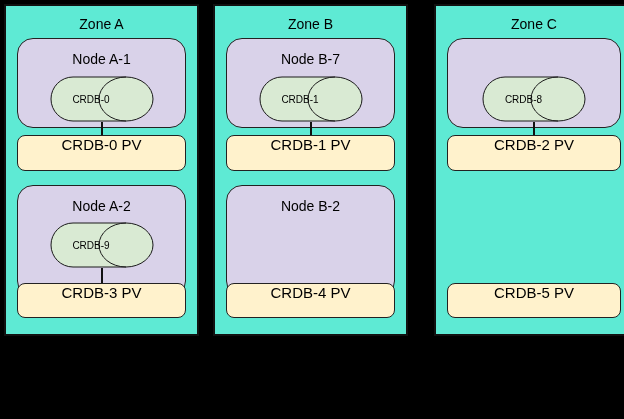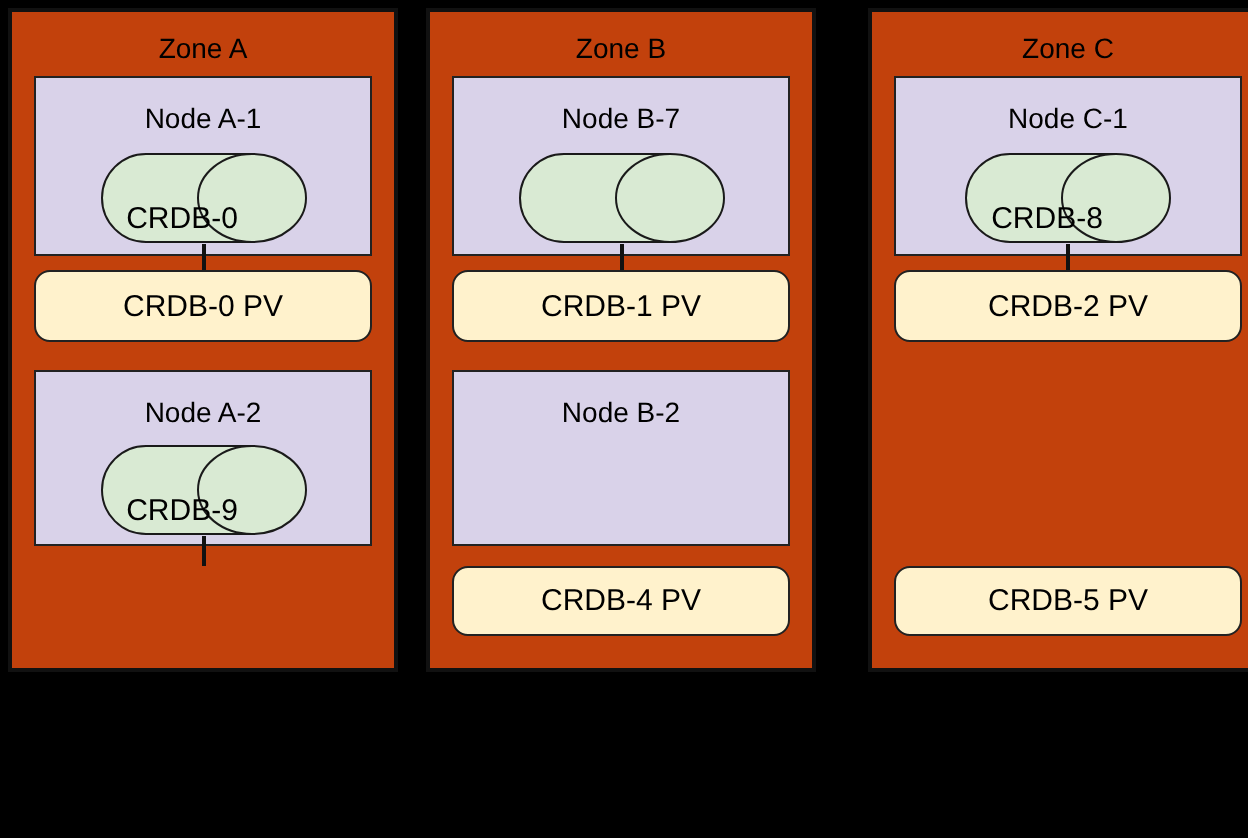--- a/index.html
+++ b/index.html
@@ -4,59 +4,59 @@
 <style>
   html,body{margin:0;padding:0;}
   body{
     width:624px;height:419px;position:relative;overflow:hidden;
     background:#000;
     font-family:"Liberation Sans", sans-serif;
     color:#000;
   }
   .zone{
     position:absolute;top:4px;height:332px;
-    background:#c2410c;border:2px solid #111;box-sizing:border-box;
+    background:#5eead4;border:2px solid #111;box-sizing:border-box;
   }
   .zone-a{left:4px;width:195px;}
   .zone-b{left:213px;width:195px;}
   .zone-c{left:422px;width:200px;margin-left:12px;}
   .zone-label{
     position:absolute;top:9px;left:0;right:0;
     text-align:center;font-size:14px;line-height:18px;
   }
   .node{
     position:absolute;left:11px;right:11px;height:90px;
-    background:#d9d2e9;border:1px solid #222;border-radius:0;
+    background:#d9d2e9;border:1px solid #222;border-radius:16px;
     box-sizing:border-box;
   }
   .node1{top:32px;}
-  .node2{top:179px;height:88px;}
+  .node2{top:179px;height:112px;}
   .node-label{
     padding-top:11px;text-align:center;font-size:14px;line-height:18px;
   }
   .pod{
     position:absolute;left:50%;margin-left:-53px;top:36px;
     width:105px;height:46px;
   }
   .node1 .pod{top:37px;}
   .pod-label{
-    position:absolute;left:0;top:10px;width:85px;height:46px;
+    position:absolute;left:0;top:0;width:85px;height:46px;
     display:flex;align-items:center;justify-content:center;
-    font-size:15px;
+    font-size:10px;
   }
   .connector{
     position:absolute;left:calc(50% - 1px);width:2px;background:#111;
   }
   .connector.c1{top:116px;height:13px;}
   .connector.c2{top:262px;height:15px;}
   .pv{
     position:absolute;left:11px;right:11px;height:36px;
     background:#fff2cc;border:1px solid #222;border-radius:8px;
     box-sizing:border-box;
-    display:flex;align-items:center;justify-content:center;
+    display:flex;justify-content:center;
     font-size:15px;
   }
   .pv1{top:129px;}
   .pv2{top:277px;height:35px;}
 </style>
 </head>
 <body>
 
 <div class="zone zone-a">
   <div class="zone-label">Zone A</div>
@@ -82,53 +82,56 @@
     <div class="pod">
       <svg viewBox="0 0 105 46" width="105" height="46">
         <path d="M77 1 H24 A22 22 0 0 0 24 45 H77 Z" fill="#d9ead3" stroke="none"></path>
         <ellipse cx="77" cy="23" rx="27" ry="22" fill="#d9ead3" stroke="#1a1a1a"></ellipse>
         <path d="M77 1 H24 A22 22 0 0 0 24 45 H77" fill="none" stroke="#1a1a1a"></path>
       </svg>
       <div class="pod-label">CRDB-9</div>
     </div>
   </div>
   <div class="connector c2"></div>
+  <div class="pv pv2">
+    <span>CRDB-3 PV</span>
+  </div>
 </div>
 
 <div class="zone zone-b">
   <div class="zone-label">Zone B</div>
 
   <div class="node node1">
     <div class="node-label">Node B-7</div>
     <div class="pod">
       <svg viewBox="0 0 105 46" width="105" height="46">
         <path d="M77 1 H24 A22 22 0 0 0 24 45 H77 Z" fill="#d9ead3" stroke="none"></path>
         <ellipse cx="77" cy="23" rx="27" ry="22" fill="#d9ead3" stroke="#1a1a1a"></ellipse>
         <path d="M77 1 H24 A22 22 0 0 0 24 45 H77" fill="none" stroke="#1a1a1a"></path>
       </svg>
+      <div class="pod-label">CRDB-1</div>
     </div>
   </div>
   <div class="connector c1"></div>
   <div class="pv pv1">
     <span>CRDB-1 PV</span>
   </div>
 
   <div class="node node2">
     <div class="node-label">Node B-2</div>
   </div>
   <div class="pv pv2">
     <span>CRDB-4 PV</span>
   </div>
 </div>
 
 <div class="zone zone-c">
   <div class="zone-label">Zone C</div>
 
   <div class="node node1">
-    <div class="node-label">Node C-1</div>
     <div class="pod">
       <svg viewBox="0 0 105 46" width="105" height="46">
         <path d="M77 1 H24 A22 22 0 0 0 24 45 H77 Z" fill="#d9ead3" stroke="none"></path>
         <ellipse cx="77" cy="23" rx="27" ry="22" fill="#d9ead3" stroke="#1a1a1a"></ellipse>
         <path d="M77 1 H24 A22 22 0 0 0 24 45 H77" fill="none" stroke="#1a1a1a"></path>
       </svg>
       <div class="pod-label">CRDB-8</div>
     </div>
   </div>
   <div class="connector c1"></div>

